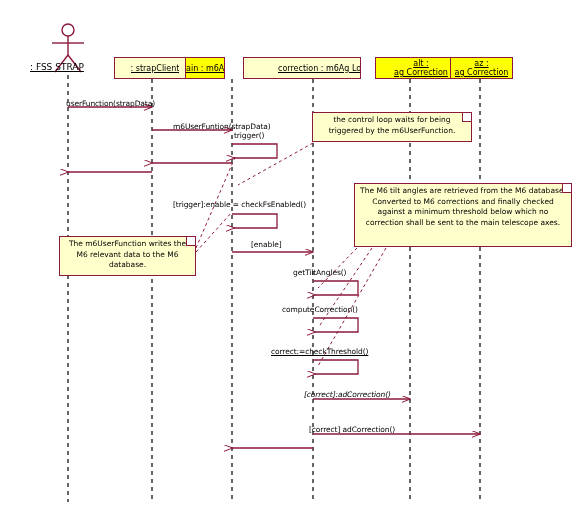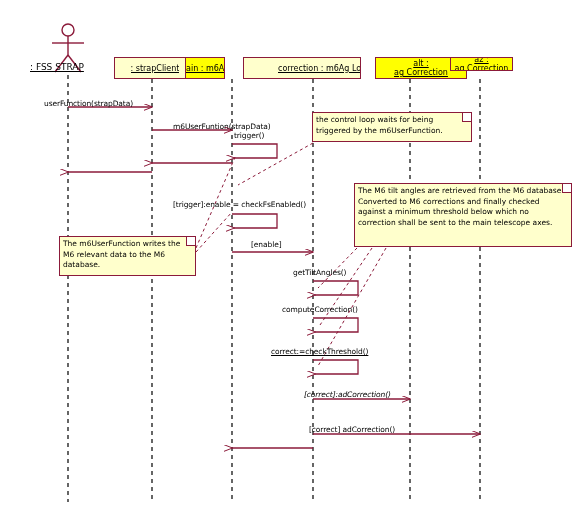--- a/index.html
+++ b/index.html
@@ -57,20 +57,21 @@
   }
   .note {
     position: absolute;
     box-sizing: border-box;
     border: 1px solid #8b1a3a;
     background: #ffffcc;
     font-size: 7.5px;
     line-height: 10.5px;
     color: #000000;
     padding: 2px 3px 2px 3px;
+    text-align: center;
   }
   .note .fold {
     position: absolute;
     right: 0;
     top: 0;
     width: 8px;
     height: 8px;
     background: #ffffff;
     border-left: 1px solid #8b1a3a;
     border-bottom: 1px solid #8b1a3a;
@@ -155,41 +156,41 @@
   </div>
 
   <div class="lifeline-head-box" style="left:243px; top:57px; width:118px; height:22px;padding-left:34px;">
     <span class="lifeline-head-label">correction : m6Ag Loop</span>
   </div>
 
   <div class="lifeline-head-box highlight" style="left:375px; top:57px; width:92px; height:22px;">
     <span class="lifeline-head-label">alt :<br>ag Correction</span>
   </div>
 
-  <div class="lifeline-head-box highlight" style="left:450px; top:57px; width:63px; height:14px;">
+  <div class="lifeline-head-box highlight" style="left:450px; top:57px; width:63px; height:22px;">
     <span class="lifeline-head-label">az :<br>ag Correction</span>
   </div>
 
   <div class="note" style="left:312px; top:112px; width:160px; height:30px;">
     <span>the control loop waits for being triggered by the m6UserFunction.</span>
     <span class="fold"></span>
   </div>
 
   <div class="note" style="left:354px; top:183px; width:218px; height:64px;">
     <span>The M6 tilt angles are retrieved from the M6 database. Converted to M6 corrections and finally checked against a minimum threshold below which no correction shall be sent to the main telescope axes.</span>
     <span class="fold"></span>
   </div>
 
   <div class="note" style="left:59px; top:236px; width:137px; height:40px;">
     <span>The m6UserFunction writes the M6 relevant data to the M6 database.</span>
     <span class="fold"></span>
   </div>
 
   <div id="msg-labels">
-      <div class="msg-label" style="left: 44px; top: 99px;">userFunction(strapData)</div>
+      <div class="msg-label" style="left: 66px; top: 99px;">userFunction(strapData)</div>
       <div class="msg-label" style="left: 132px; top: 122px; padding-left: 41px;">m6UserFuntion(strapData)</div>
       <div class="msg-label" style="left: 234px; top: 131px;">trigger()</div>
       <div class="msg-label" style="left: 173px; top: 200px;">[trigger]:enable = checkFsEnabled()</div>
       <div class="msg-label" style="left: 251px; top: 240px;">[enable]</div>
       <div class="msg-label" style="left: 293px; top: 268px;">getTiltAngles()</div>
       <div class="msg-label" style="left: 282px; top: 305px;">computeCorrection()</div>
       <div class="msg-label" style="left: 271px; top: 347px; text-decoration: underline;">correct:=checkThreshold()</div>
       <div class="msg-label" style="left: 304px; top: 390px; font-style: italic;">[correct]:adCorrection()</div>
       <div class="msg-label" style="left: 309px; top: 425px;">[correct] adCorrection()</div>
     </div>

